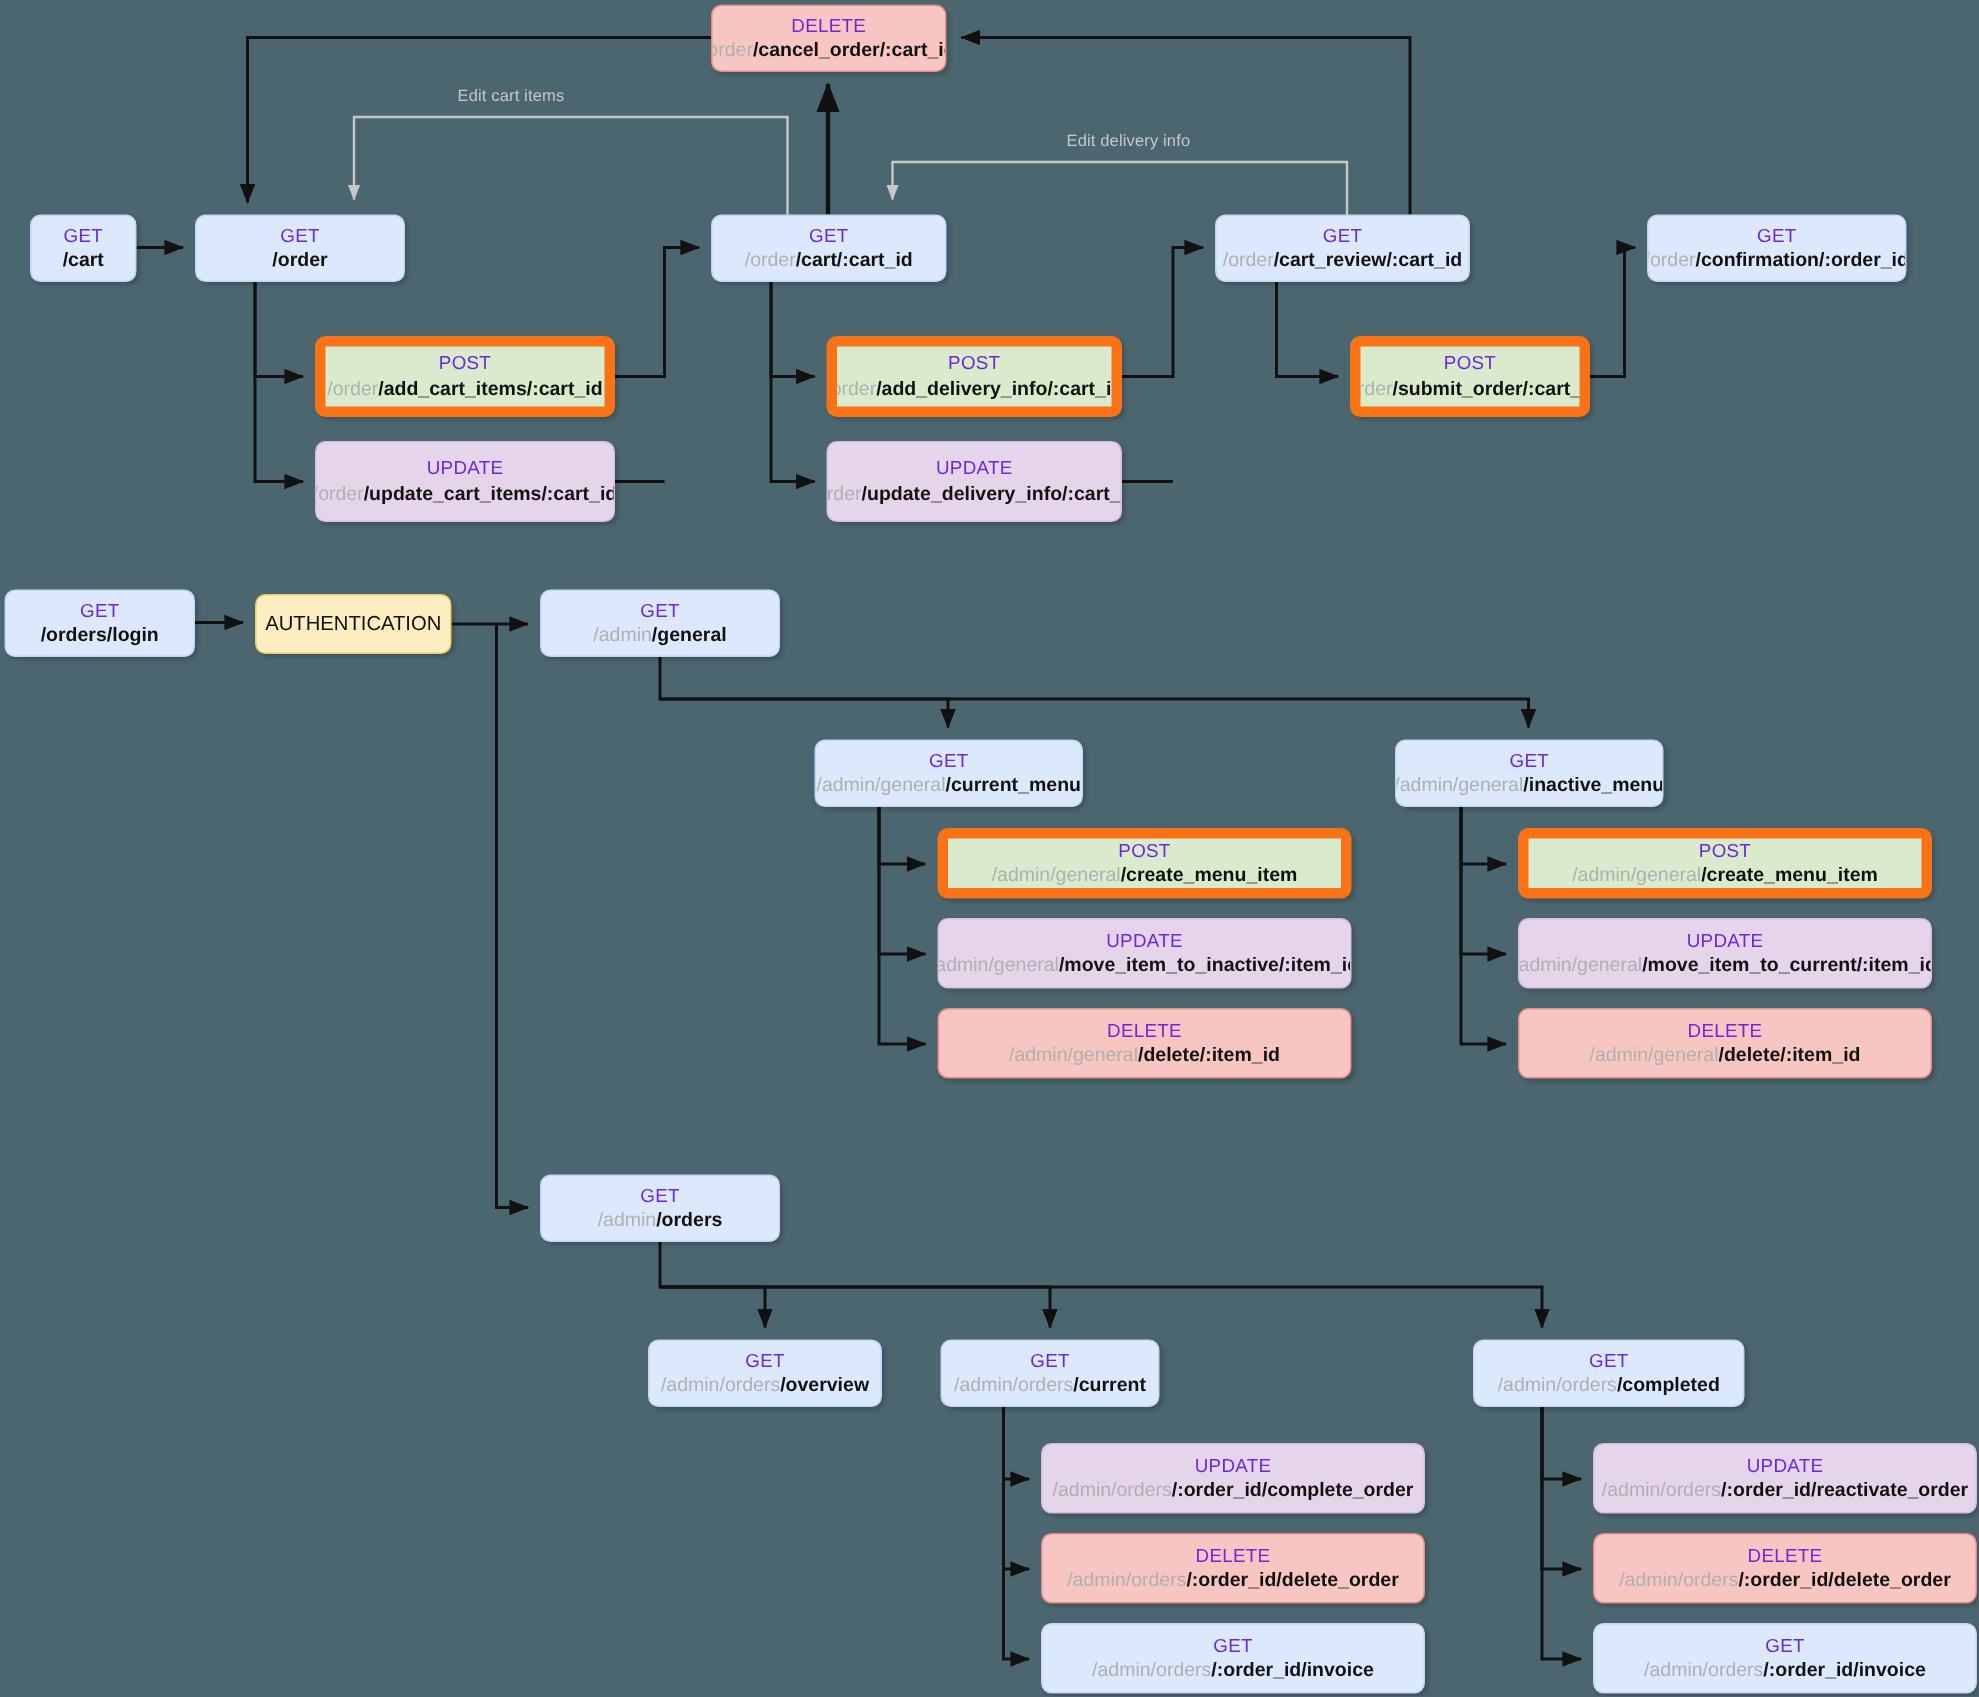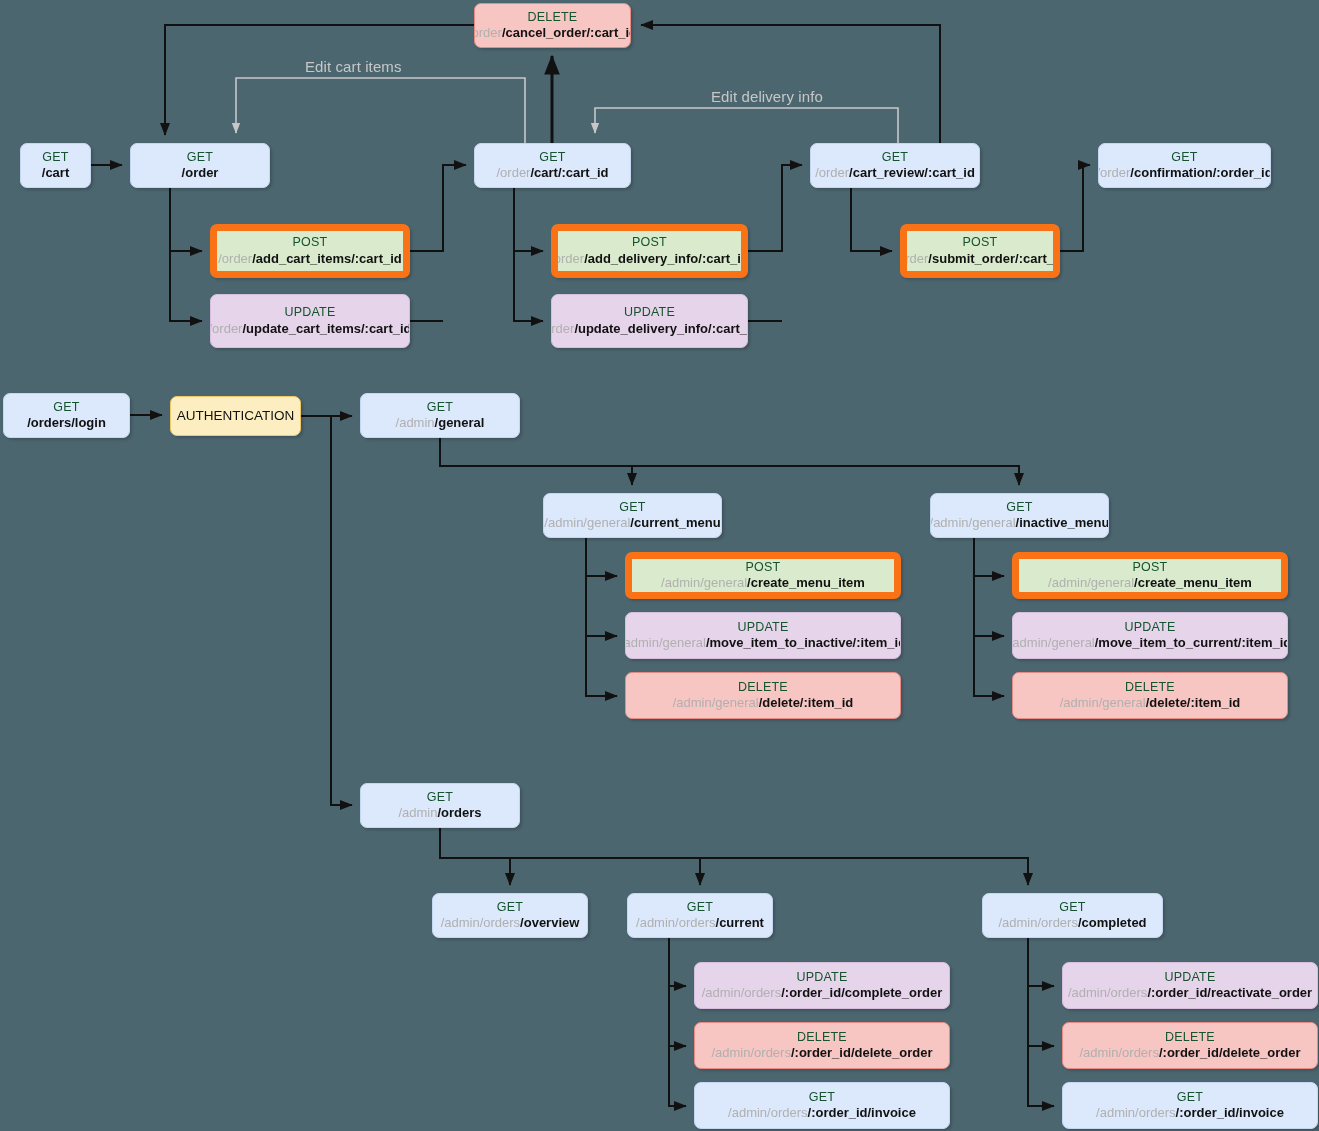--- a/index.html
+++ b/index.html
@@ -25,42 +25,42 @@
     flex-direction:column;
     align-items:center;
     justify-content:center;
     text-align:center;
     line-height:1.30;
     box-shadow:2px 2px 3px rgba(0,0,0,0.18);
     overflow:hidden;
   }
   .method{
     font-size:12.5px;
-    color:#14532d;
+    color:#6d28d9;
     letter-spacing:.2px;
     white-space:nowrap;
   }
   .path{
     font-size:13px;
     color:#111;
     font-weight:bold;
     white-space:nowrap;
   }
   .path .pre{color:#b0b0b0;font-weight:normal;}
 
   .get{     background:#dce8fb; border:1px solid #c3d6f2; }
   .post{    background:#d9ebcc; border:7px solid #f97316; }
   .update{  background:#e6d4ea; border:1px solid #d5bfdd; }
   .delete{  background:#f7c6c2; border:1px solid #e78b85; }
   .auth{    background:#fdeec2; border:1px solid #f0c868; }
   .auth .path{font-weight:normal;font-size:13.5px;color:#111;}
 
   .edgelabel{
     position:absolute;
-    font-size:15px;
+    font-size:11px;
     color:#c7c7c7;
     white-space:nowrap;
     letter-spacing:.1px;
   }
 </style>
 </head>
 <body>
 
 <div id="canvas" style="background: rgb(76, 102, 112);">
 

